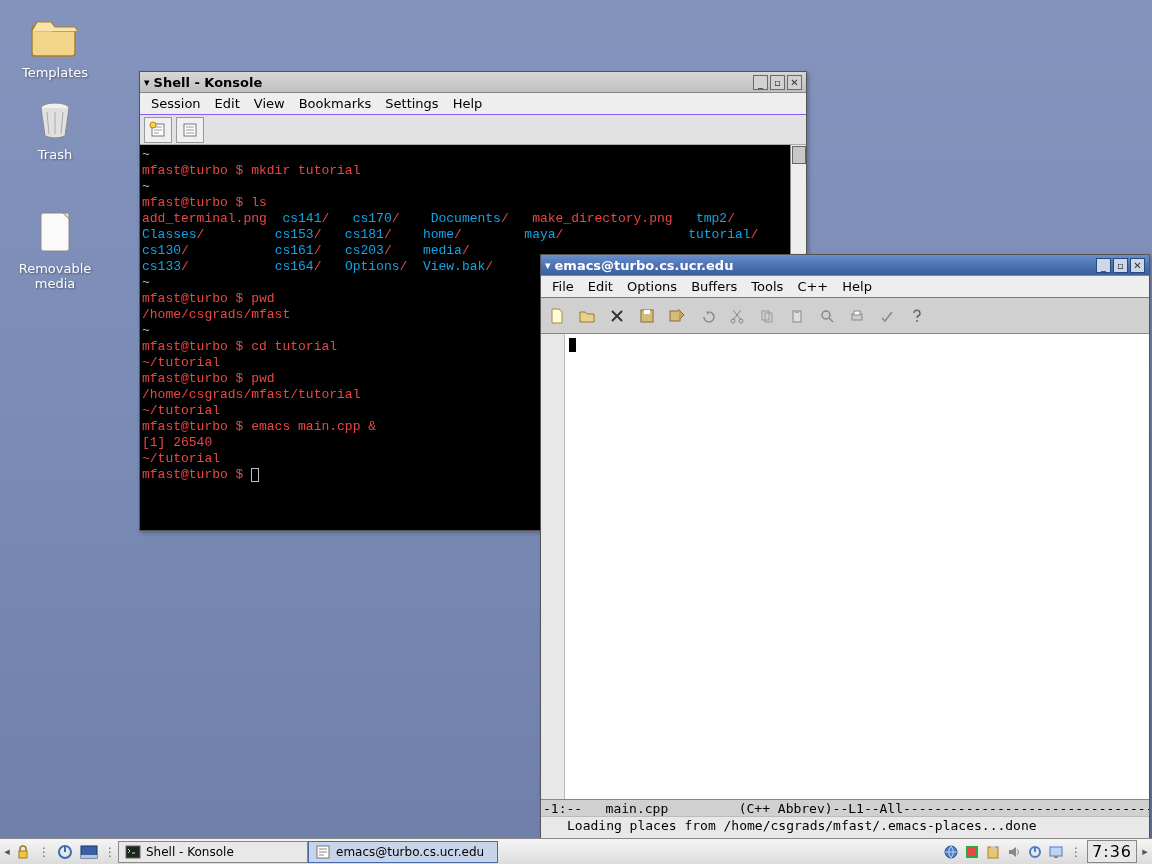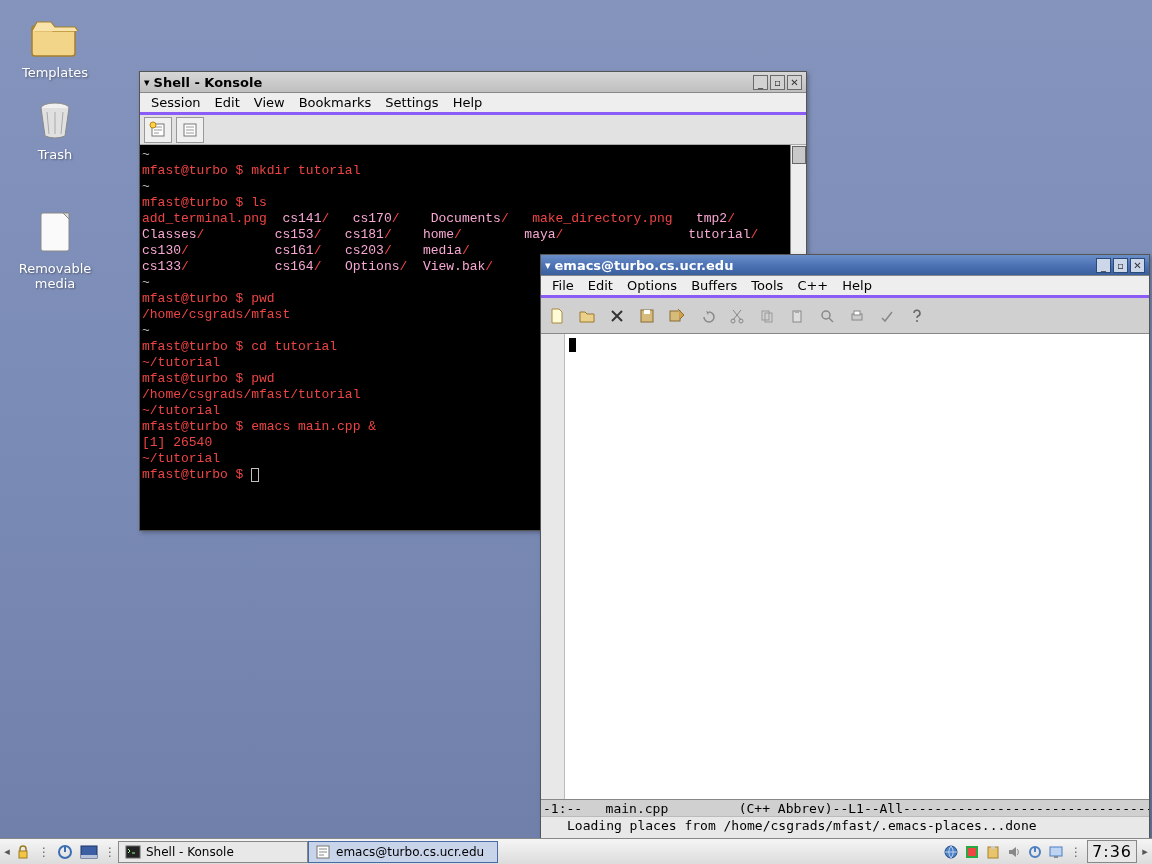--- a/index.html
+++ b/index.html
@@ -16,32 +16,32 @@
 
 
 .window{position:absolute;border:1px solid #555;background:#e6e6e6;box-shadow:2px 2px 4px rgba(0,0,0,.25);}
 .titlebar{height:21px;background:linear-gradient(180deg,#d7d7d7 0%,#bfbfbf 100%);display:flex;align-items:center;padding:0 4px;border-bottom:1px solid #888;}
 .titlebar.active{background:linear-gradient(180deg,#6b8fc9 0%,#4d73b5 50%,#3a5f9e 100%);color:#fff;}
 .titlebar .chevron{font-size:11px;margin-right:4px;}
 .titlebar .ttext{font-weight:bold;font-size:13px;flex:1;}
 .winbtns{display:flex;gap:2px;}
 .winbtn{width:15px;height:15px;border:1px solid #6a6a6a;background:#d2d2d2;font-size:10px;line-height:13px;text-align:center;color:#333;}
 .titlebar.active .winbtn{background:#cdd7ea;border-color:#2a4a7a;}
-.menubar{height:22px;background:#eeeeee;border-bottom:3px solid #8b5cf6;display:flex;align-items:center;padding:0 4px;}
+.menubar{height:22px;background:#eeeeee;border-bottom:1px solid #8b5cf6;display:flex;align-items:center;padding:0 4px;}
 .menubar span{padding:0 7px;cursor:pointer;font-size:13px;}
 .toolbar{height:30px;background:#e2e2e2;border-bottom:1px solid #aaa;display:flex;align-items:center;padding:0 4px;gap:4px;}
 .tbtn{width:28px;height:26px;border:1px solid #999;background:#f0f0f0;display:flex;align-items:center;justify-content:center;}
 
 
 .term{background:#000;color:#c0c0c0;font-family:"Liberation Mono","DejaVu Sans Mono",monospace;font-size:13px;line-height:16px;padding:2px;height:385px;position:relative;}
 .term .scroll{position:absolute;right:0;top:0;width:16px;height:100%;background:#eee;border-left:1px solid #888;}
 .term .thumb{width:14px;height:18px;background:#c8c8c8;border:1px solid #666;margin:1px;}
 .term pre{white-space:pre;font-family:inherit;}
 .gray{color:#ef4444;}
-.blue{color:#f9a8d4;margin-top:12px;}
+.blue{color:#0ea5e9;margin-top:12px;}
 .cursor{display:inline-block;width:8px;height:14px;border:1px solid #c0c0c0;vertical-align:middle;}
 
 
 .emacs-toolbar{height:36px;background:#d0d0d0;border-bottom:1px solid #888;display:flex;align-items:center;padding:0 6px;gap:10px;}
 .emacs-icon{width:20px;height:20px;display:flex;align-items:center;justify-content:center;}
 .emacs-body{background:#fff;position:relative;}
 .emacs-gutter{position:absolute;left:0;top:0;width:24px;bottom:0;background:#e8e8e8;border-right:1px solid #bbb;}
 .emacs-cursor{position:absolute;left:28px;top:4px;width:7px;height:14px;background:#000;}
 .modeline{height:17px;background:#d0d0d0;border-top:1px solid #888;font-family:monospace;font-size:13px;line-height:17px;padding-left:2px;white-space:pre;overflow:hidden;}
 .echoarea{height:28px;background:#e8e8e8;font-family:monospace;font-size:13px;line-height:17px;padding-left:26px;white-space:pre;overflow:hidden;border-top:1px solid #bbb;}

